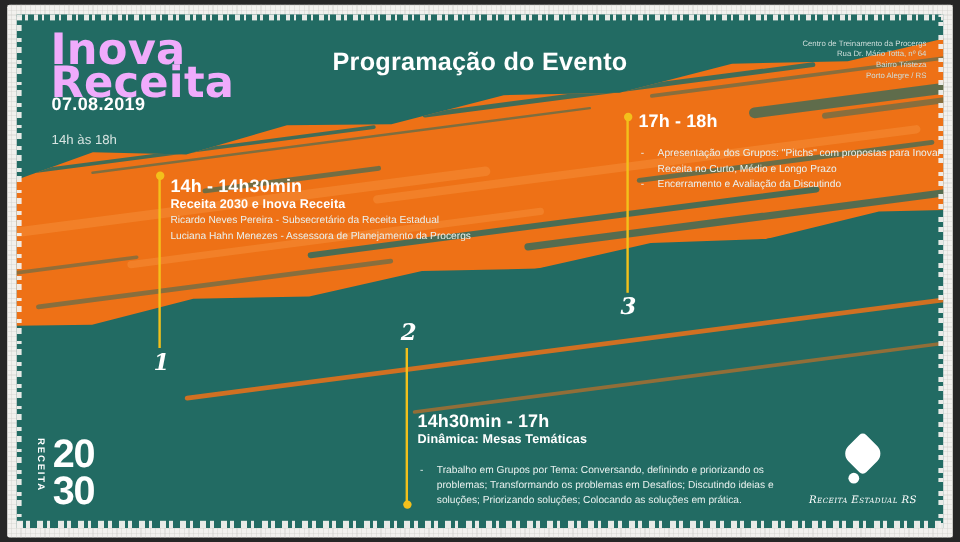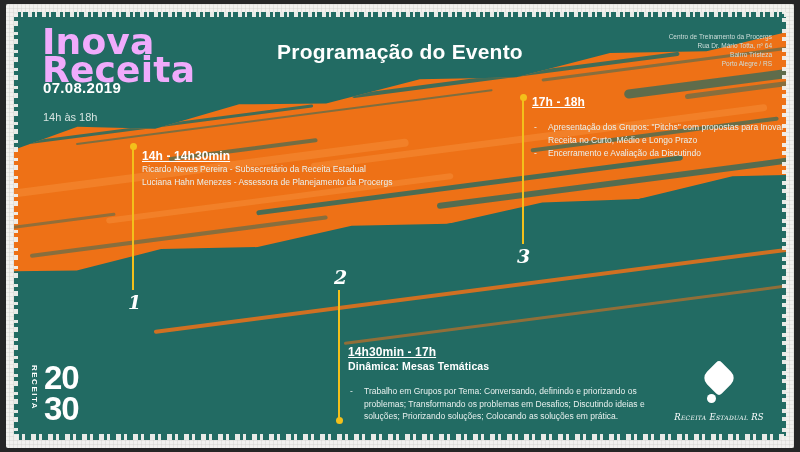--- a/index.html
+++ b/index.html
@@ -172,24 +172,23 @@
     font-weight: 700;
     font-size: 19px;
     line-height: 19px;
   }
 
   
   .block { position: absolute; z-index: 6; }
   .block .bk-time {
     color: #ffffff;
     font-weight: 700;
-    font-size: 12px;
+    font-size: 15px;
     line-height: 14px;
     letter-spacing: .1px;
-    text-decoration: underline;
   }
   .block .bk-title {
     color: #ffffff;
     font-weight: 700;
     font-size: 10.5px;
     line-height: 14px;
     letter-spacing: .1px;
   }
   .block ul {
     list-style: none;
@@ -341,20 +340,21 @@
       </div>
 
       <div class="conn" style="left:508px; top:82px; height:175px;">
         <div class="dot" style="top:0;"></div>
         <div class="line" style="top:4px; height:146px;"></div>
         <div class="num" style="top:153px; left:-5px;">3</div>
       </div>
 
       <div class="block" style="left:128px; top:137px; width:300px;">
         <div class="bk-time">14h - 14h30min</div>
+        <div class="bk-title">Receita 2030 e Inova Receita</div>
         <div class="plain" style="white-space:pre-line;">Ricardo Neves Pereira - Subsecretário da Receita Estadual
 Luciana Hahn Menezes - Assessora de Planejamento da Procergs</div>
       </div>
 
       <div class="block" style="left:334px; top:333px; width:300px;">
         <div class="bk-time">14h30min - 17h</div>
         <div class="bk-title">Dinâmica: Mesas Temáticas</div>
         <ul>
           <li>
             <span class="dash">-</span>

